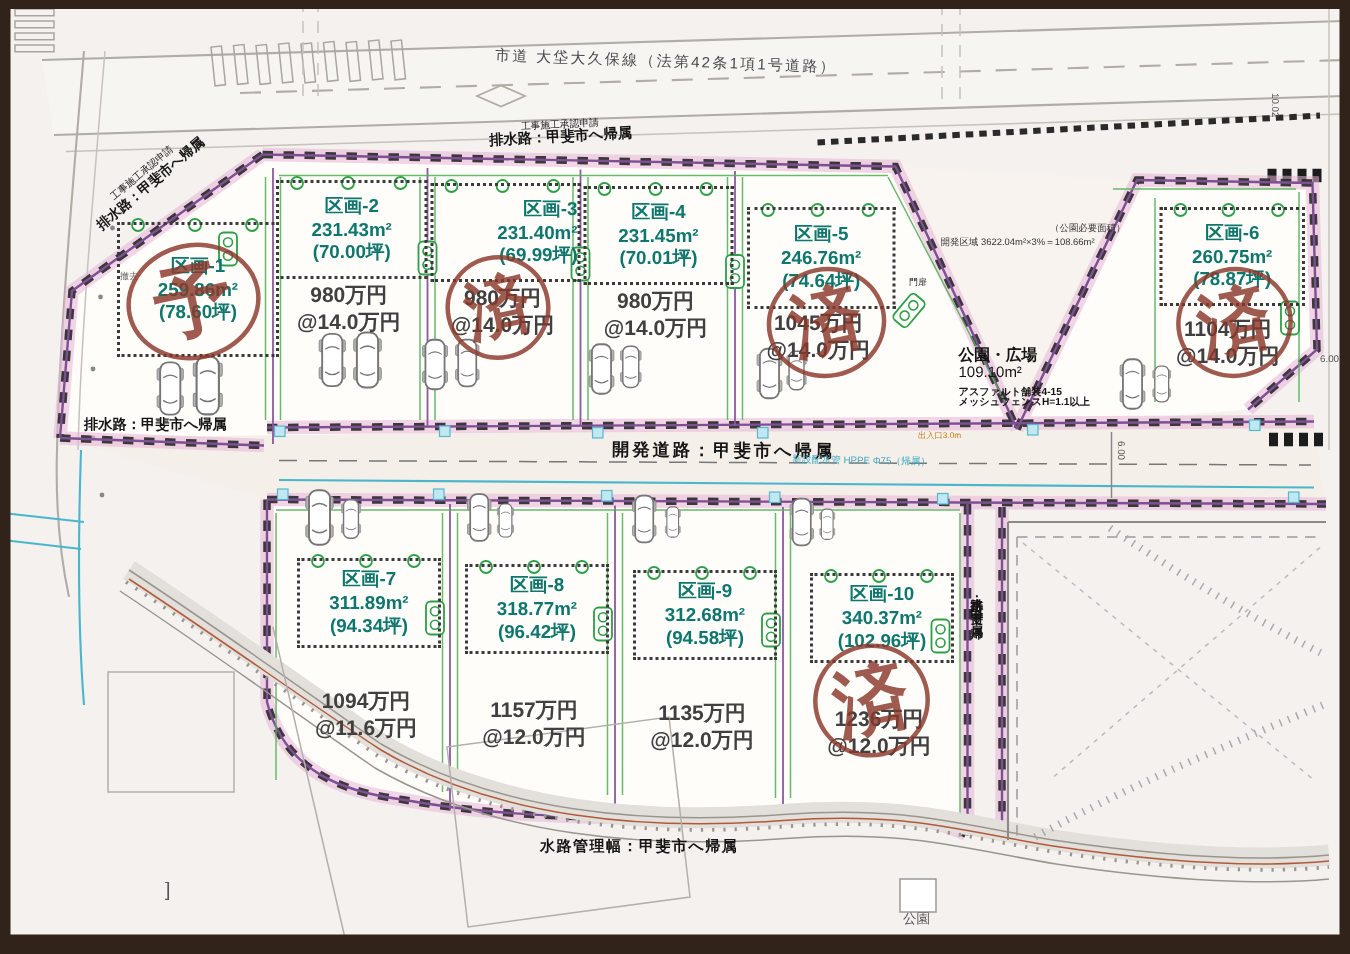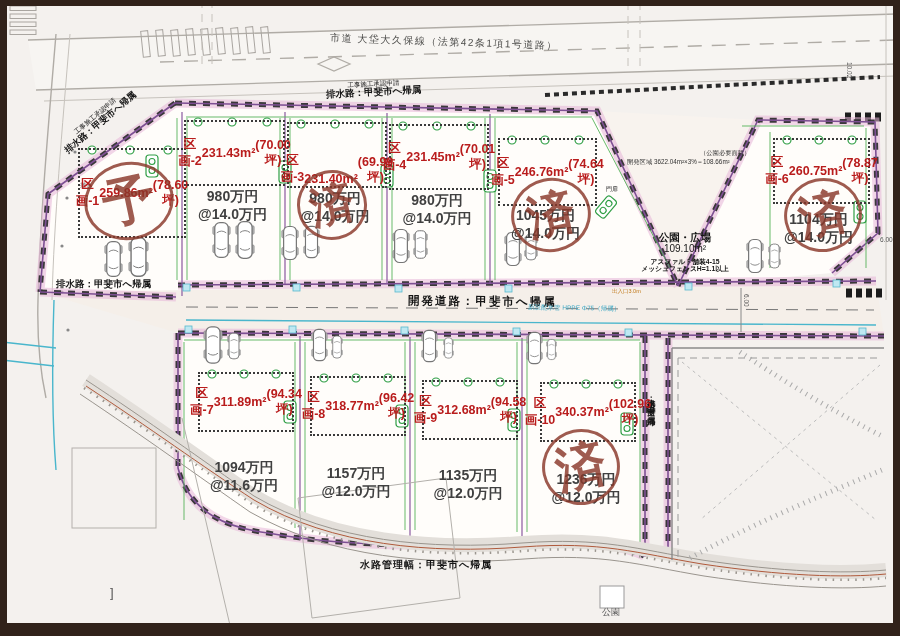--- a/index.html
+++ b/index.html
@@ -13,22 +13,22 @@
   .g1{stroke:#57b35a;stroke-width:1;fill:none;opacity:.9}
   .gc{stroke:#2f9e44;stroke-width:1.2;fill:#fff}
   .ub{stroke:#2f9e44;stroke-width:1.2;fill:#fff}
   .ubc{stroke:#2f9e44;stroke-width:1.1;fill:none}
   .road{stroke:#b0aca6;stroke-width:1.4;fill:none}
   .road2{stroke:#c6c2bc;stroke-width:1;fill:none}
   .cyan{stroke:#49b6cc;stroke-width:1.4;fill:none}
   .bsq{fill:#bfe8f2;stroke:#58b8cc;stroke-width:.8}
   .lbl{position:absolute;z-index:2;color:#151515;white-space:nowrap;line-height:1.15;}
   .b{font-weight:bold;}
-  .plot-card{position:absolute;z-index:2;border:2px dotted #3a3a3a;display:flex;flex-direction:row;
-             align-items:center;justify-content:center;text-align:center;font-weight:bold;color:#b91c1c;}
+  .plot-card{position:absolute;z-index:2;border:2px dotted #3a3a3a;display:flex;flex-direction:column;
+             align-items:center;justify-content:center;text-align:center;font-weight:bold;color:#0f766e;}
   .plot-card .nm{font-size:12.5px;}
   .plot-card .ar{font-size:12.5px;}
   .price{position:absolute;z-index:2;text-align:center;font-weight:bold;font-size:14px;color:#404040;line-height:1.3;}
   .stamp{position:absolute;z-index:3;border:3.5px solid #8a382a;border-radius:50%;color:#8a382a;
          display:flex;align-items:center;justify-content:center;transform:rotate(-12deg);
          opacity:.82;font-weight:bold;font-family:"Liberation Serif","DejaVu Serif",serif;}
   .vtext{writing-mode:vertical-rl;text-orientation:upright;}
   .rot90{transform:rotate(90deg);transform-origin:left top;}
   .frame{position:absolute;background:#31221a;z-index:5;}
 </style>
@@ -335,21 +335,21 @@
 
 <div class="lbl b vtext" style="left:646px;top:392px;font-size:8.5px;height:120px;">排水路：甲斐市へ帰属</div>
 
 <div class="lbl b" style="left:360px;top:559px;font-size:10px;letter-spacing:1px;">水路管理幅：甲斐市へ帰属</div>
 
 <div class="lbl" style="left:566px;top:607px;font-size:9px;color:#555;margin-left:36px;">公園</div>
 
 <div class="lbl" style="left:700px;top:149px;font-size:6.3px;color:#333;">（公園必要面積）</div>
 <div class="lbl" style="left:627px;top:158px;font-size:6.3px;color:#333;">開発区域 3622.04m²×3%＝108.66m²</div>
 
-<div class="lbl" style="left:639px;top:231px;width:92px;text-align:center;">
+<div class="lbl" style="left:639px;top:231px;width:92px;text-align:left;">
   <div class="b" style="font-size:10.5px;">公園・広場</div>
   <div style="font-size:10px;">109.10m²</div>
   <div class="b" style="font-size:6.8px;margin-top:3px;">アスファルト舗装4-15</div>
   <div class="b" style="font-size:6.8px;">メッシュフェンスH=1.1以上</div>
 </div>
 
 <div class="lbl" style="left:606px;top:186px;font-size:6px;">門扉</div>
 <div class="lbl" style="left:612px;top:288px;font-size:5.5px;color:#c07818;">出入口3.0m</div>
 <div class="lbl" style="left:80px;top:182px;font-size:6px;color:#666;">撤去</div>
 

